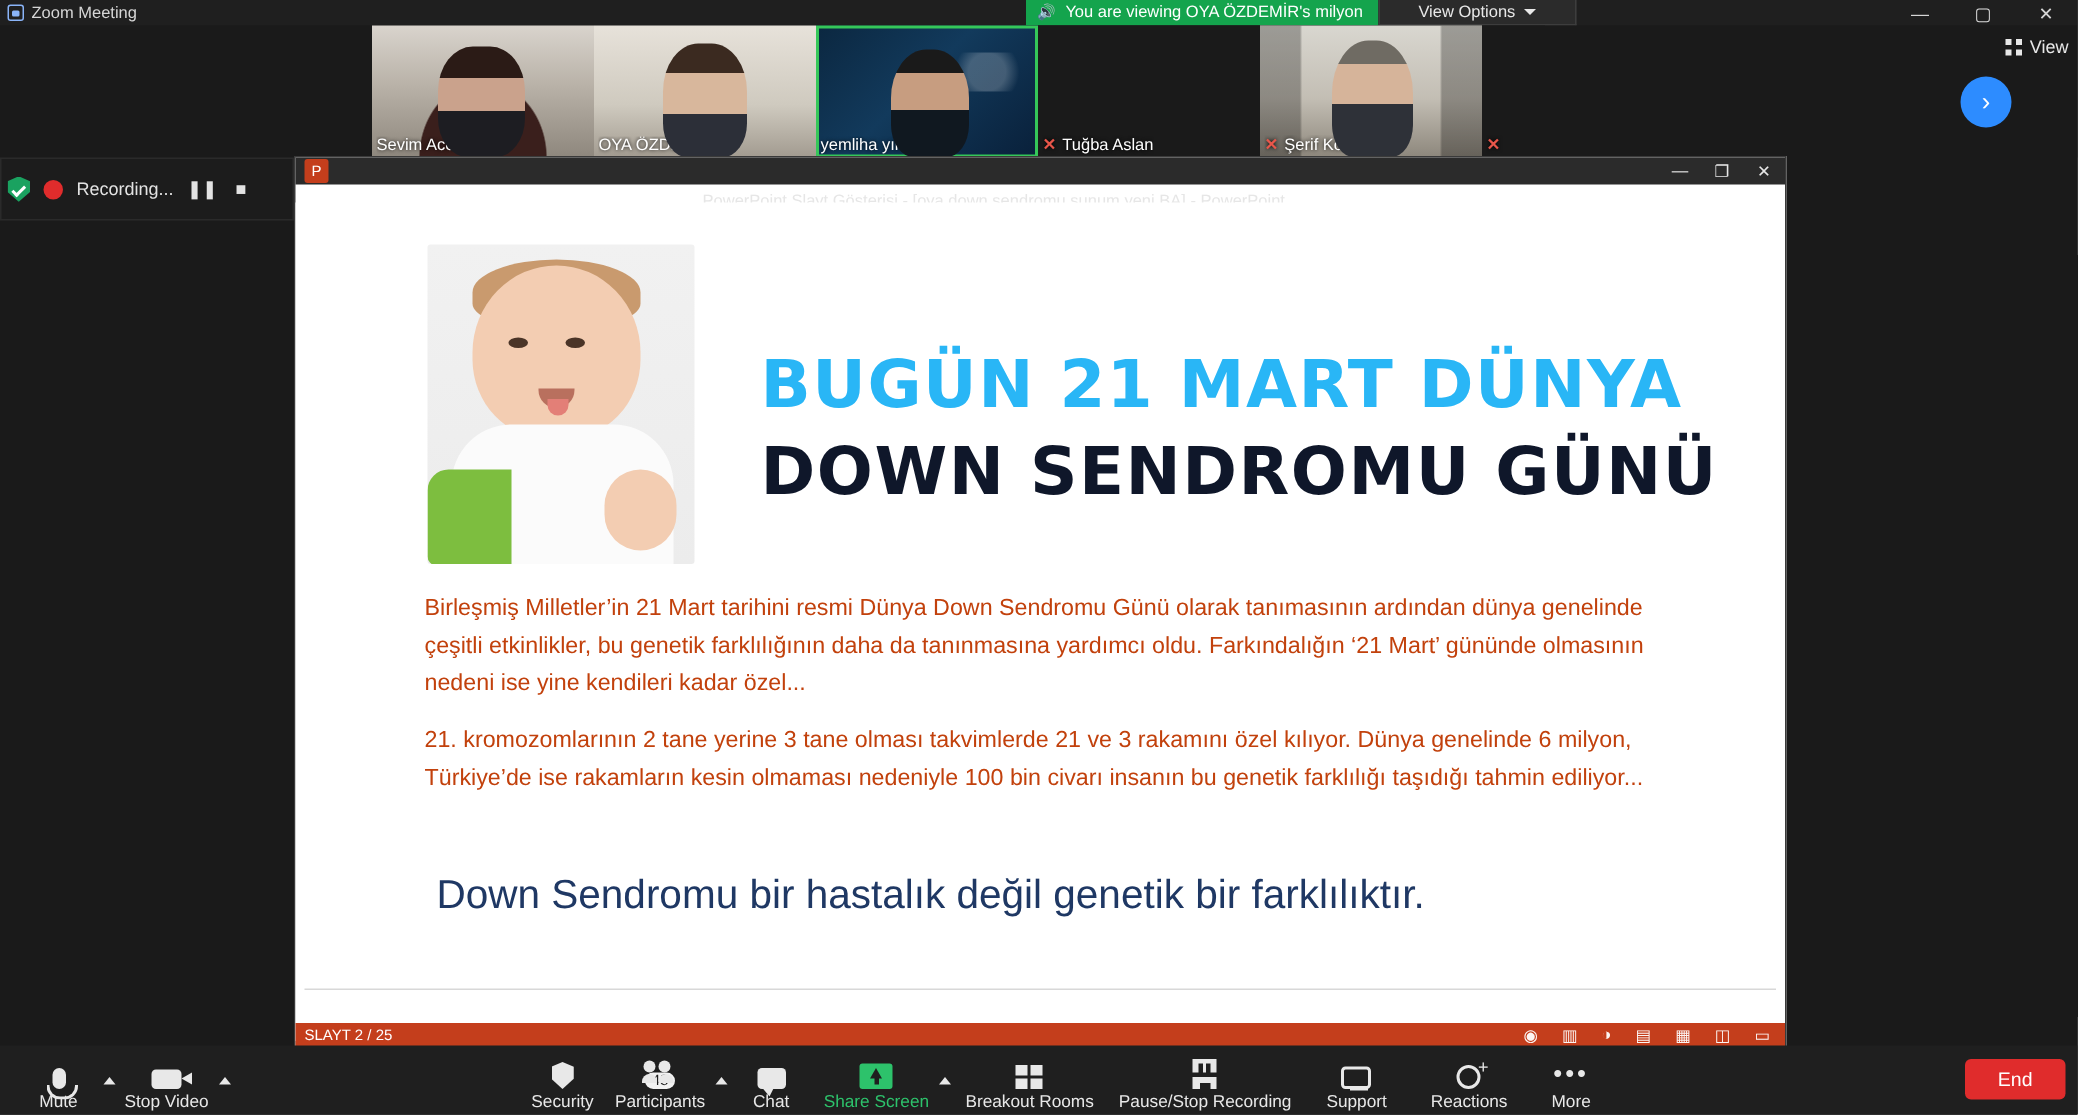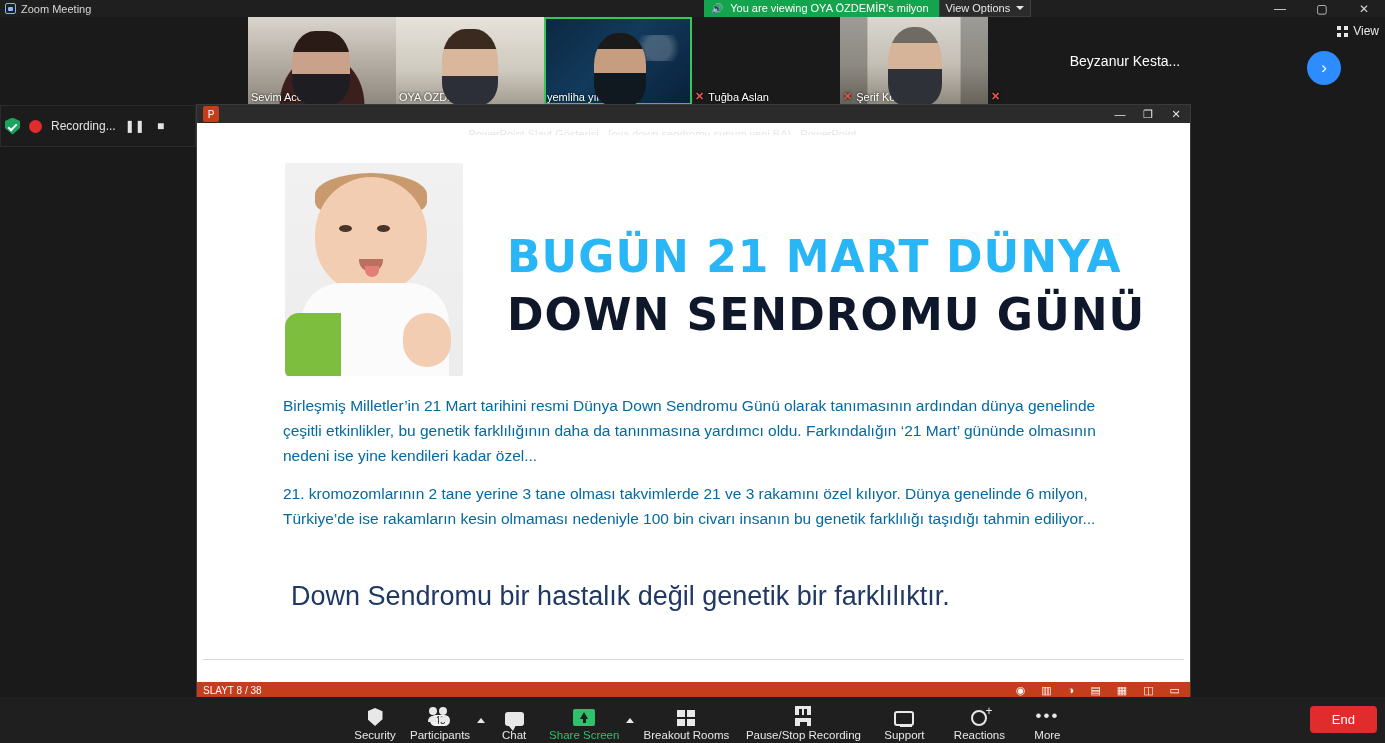--- a/index.html
+++ b/index.html
@@ -28,21 +28,21 @@
   .titlebar .tb-center { flex: 1; display: flex; justify-content: center; align-items: center; }
   .share-pill {
     background: #14a44d; color: #fff; font-size: 11px;
     padding: 2px 10px 3px 8px; display: flex; align-items: center; gap: 6px;
     height: 17px; line-height: 13px;
   }
   .spk-icon { font-size: 10px; }
   .view-options {
     background: #2b2b2b; color: #e8e8e8; font-size: 11px;
     border: 1px solid #3d3d3d; border-top: none;
-    padding: 2px 6px; display: flex; align-items: center; gap: 6px;
+    padding: 2px 26px; display: flex; align-items: center; gap: 6px;
     height: 17px;
   }
   .caret-dn { width: 0; height: 0; border-left: 4px solid transparent; border-right: 4px solid transparent; border-top: 4px solid #e8e8e8; }
   .titlebar .tb-right { width: 130px; display: flex; justify-content: flex-end; align-items: center; gap: 0; }
   .win-btn { width: 42px; height: 17px; display: flex; align-items: center; justify-content: center; color: #d6d6d6; font-size: 12px; }
 
   
   .filmstrip {
     position: absolute; top: 17px; left: 0; width: 1385px; height: 88px;
     background: #1a1a1a;
@@ -141,21 +141,21 @@
     color: #29b6f6; font-size: 44px; letter-spacing: 1px; font-weight: bold;
     font-family: "DejaVu Sans", sans-serif;
   }
   .slide h2 {
     position: absolute; left: 310px; top: 154px; width: 650px;
     color: #0f172a; font-size: 44px; letter-spacing: 1px; font-weight: bold;
     font-family: "DejaVu Sans", sans-serif;
   }
   .para {
     position: absolute; left: 86px; width: 830px;
-    color: #0369a1; font-size: 15.5px; line-height: 25px;
+    color: #c2410c; font-size: 15.5px; line-height: 25px;
   }
   .para1 { top: 258px; }
   .para2 { top: 346px; }
   .tagline {
     position: absolute; left: 94px; top: 446px; width: 840px;
     color: #1f3864; font-size: 27px;
   }
   .sig-sep { position: absolute; left: 6px; right: 6px; top: 524px; height: 1px; background: #d8d8d8; }
   .signature { position: absolute; left: 0; right: 0; top: 532px; text-align: center; color: #555;
     font-family: "DejaVu Serif", serif; font-style: italic; font-size: 17px; }
@@ -280,23 +280,20 @@
         </div>
       </div>
 
       <div class="tile blank" style="width:42px">
         <div class="label">
           <span class="mic-off">✕</span>
           <span></span>
         </div>
       </div>
 
-      <div class="tile namecell">
-        <span>Beyzanur  Kesta...</span>
-      </div>
     </div>
 
     <div class="next-arrow">›</div>
   </div>
 
   <div class="view-btn">
     <span class="grid-ico"></span>
     <span>View</span>
   </div>
 
@@ -335,34 +332,50 @@
 
       <div class="para para1">Birleşmiş Milletler’in 21 Mart tarihini resmi Dünya Down Sendromu Günü olarak tanımasının ardından dünya genelinde çeşitli etkinlikler, bu genetik farklılığının daha da tanınmasına yardımcı oldu. Farkındalığın ‘21 Mart’ gününde olmasının nedeni ise yine kendileri kadar özel...</div>
       <div class="para para2">21. kromozomlarının 2 tane yerine 3 tane olması takvimlerde 21 ve 3 rakamını özel kılıyor. Dünya genelinde 6 milyon, Türkiye’de ise rakamların kesin olmaması nedeniyle 100 bin civarı insanın bu genetik farklılığı taşıdığı tahmin ediliyor...</div>
       <div class="tagline">Down Sendromu bir hastalık değil genetik bir farklılıktır.</div>
 
       <div class="sig-sep"></div>
       <div class="sig-sub">BEBEK VE ÇOCUK GELİŞİM UZMANI</div>
     </div>
 
     <div class="ppt-status">
-      <span>SLAYT 8 / 38</span>
+      <span>SLAYT 2 / 25</span>
       <span class="status-tools">
         <span class="st-ico">◉</span>
         <span class="st-ico">▥</span>
         <span class="st-ico">◑</span>
         <span class="st-ico">▤</span>
         <span class="st-ico">▦</span>
         <span class="st-ico">◫</span>
         <span class="st-ico">▭</span>
       </span>
     </div>
   </div>
 
   <div class="toolbar">
+    <div class="tb-group" style="left:10px;">
+      <div class="tb-item">
+        <span class="tb-ico">
+            <span class="ic-mic"></span>
+          </span>
+        <span class="lbl">Mute</span>
+      </div>
+      <span class="chev"></span>
+      <div class="tb-item">
+        <span class="tb-ico">
+            <span class="ic-cam"></span>
+          </span>
+        <span class="lbl">Stop Video</span>
+      </div>
+      <span class="chev"></span>
+    </div>
 
     <div class="tb-group" style="left:346px;">
       <div class="tb-item">
         <span class="tb-ico">
             <span class="ic-shield"></span>
           </span>
         <span class="lbl">Security</span>
       </div>
       <div class="tb-item" style="min-width:66px">
         <span class="tb-ico">

